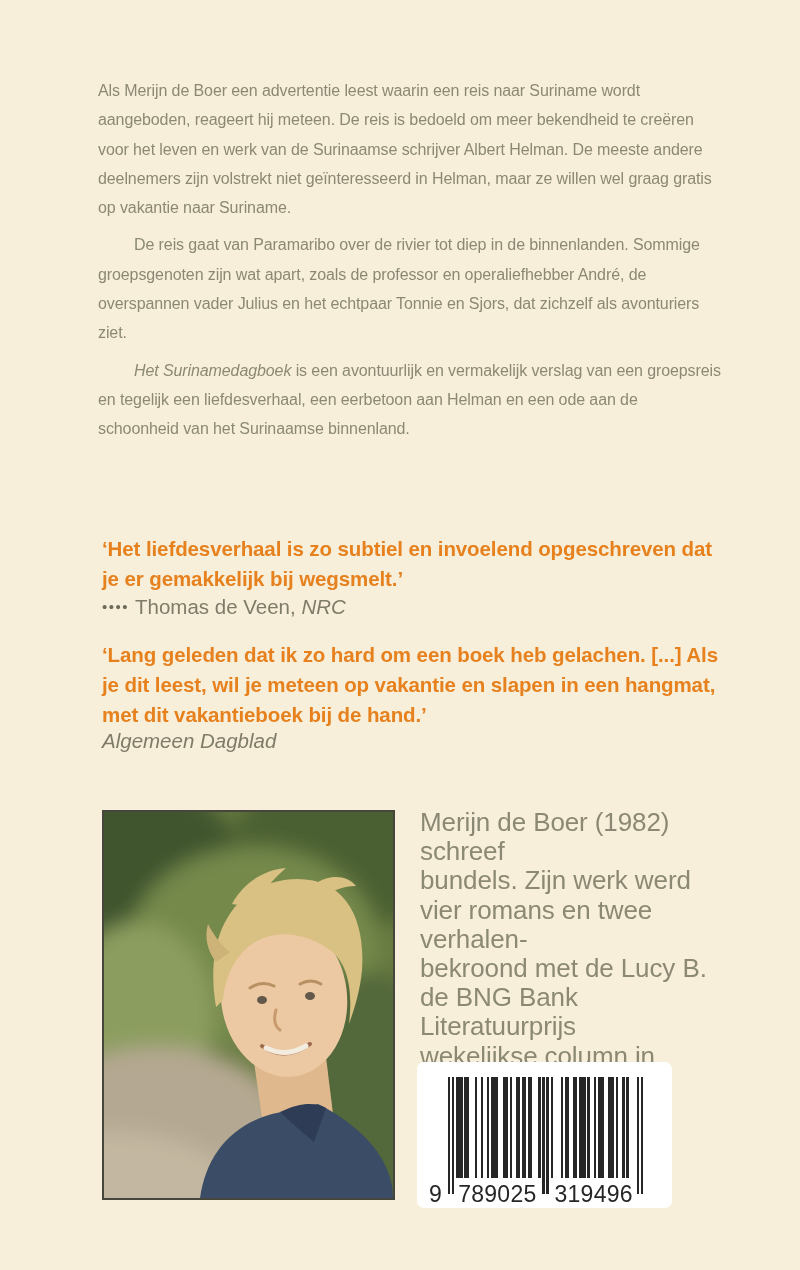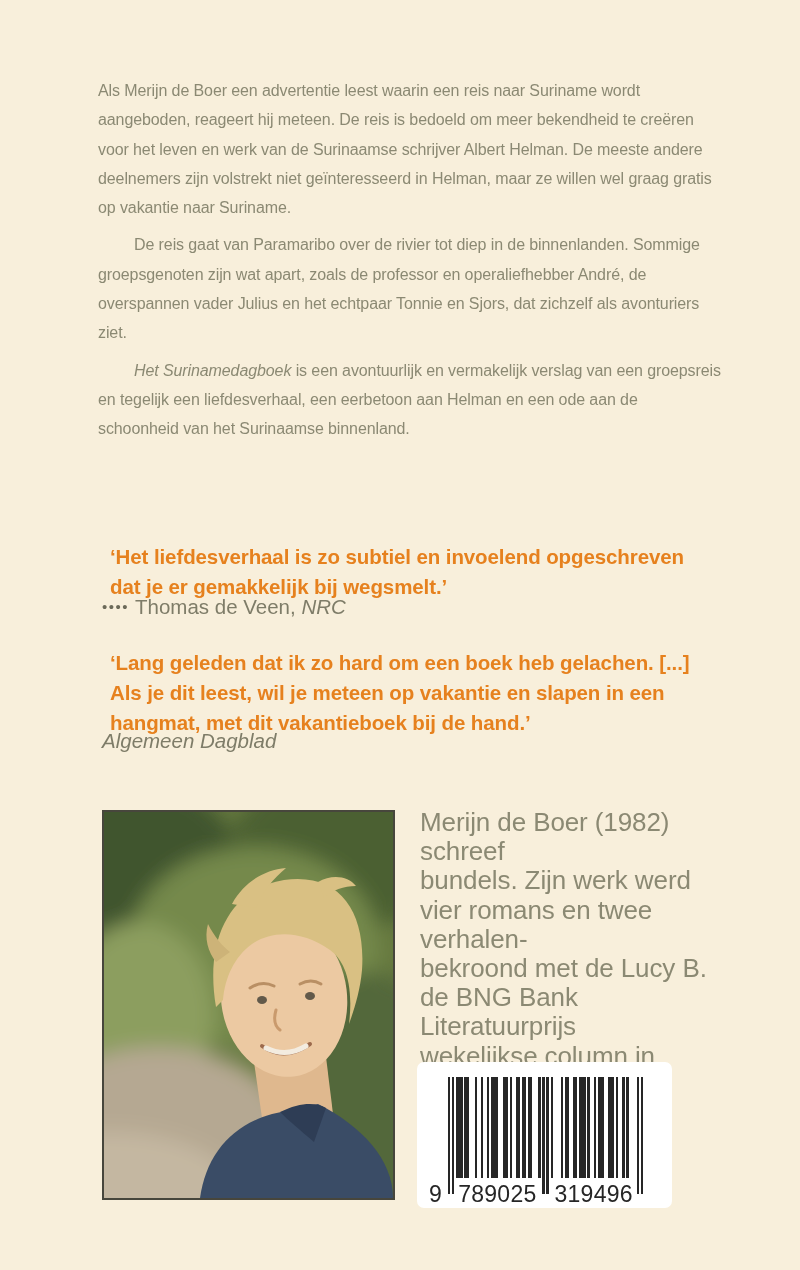--- a/index.html
+++ b/index.html
@@ -18,21 +18,21 @@
   }
   .synopsis p{margin:0;}
   .synopsis p.indent{text-indent:36px;margin-top:8px;}
   .synopsis i{}
   
   .review{
     position:absolute;left:98px;width:624px;
     font-size:20.5px;line-height:30px;font-weight:700;
     color:#e6811e;letter-spacing:-0.1px;
   }
-  .review p{margin:12px;}
+  .review p{margin:4px;}
   .review-1{top:530px;}
   .review-2{top:636px;}
   .attr{
     position:absolute;left:98px;
     font-size:20.5px;line-height:30px;color:#7e7c68;margin:4px;
   }
   .attr-1{top:588px;}
   .attr-2{top:722px;font-style:italic;text-align:right;}
   .dots{
     font-size:15px;letter-spacing:1.5px;color:#6c6a59;

